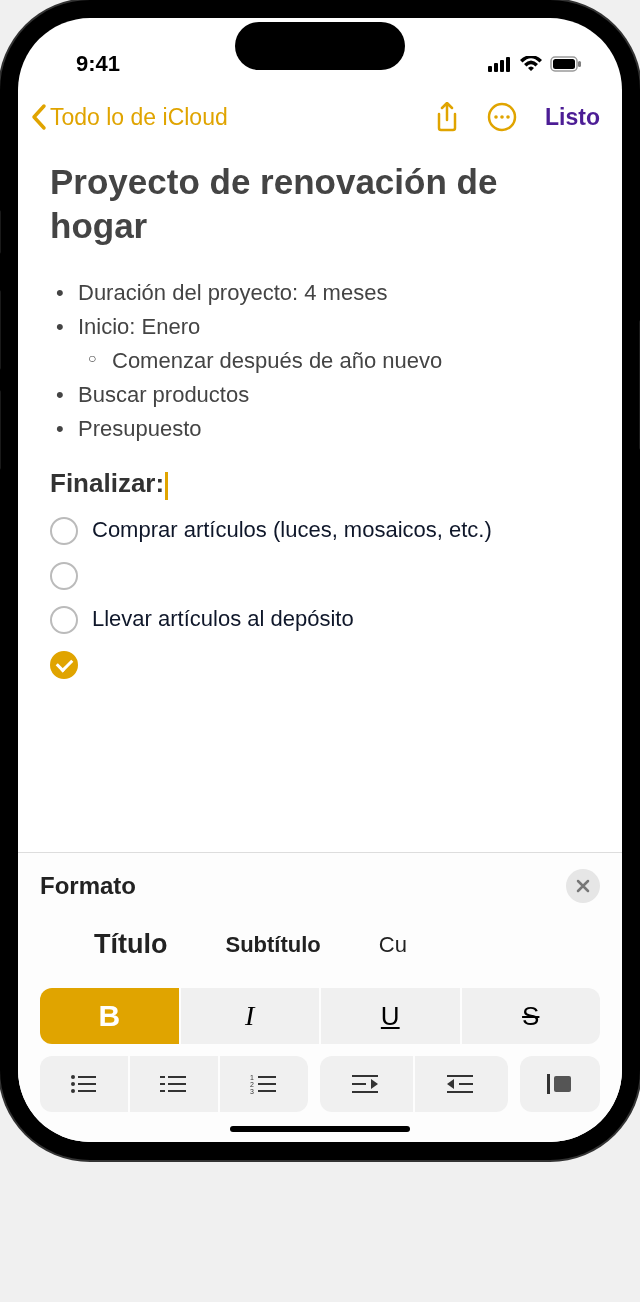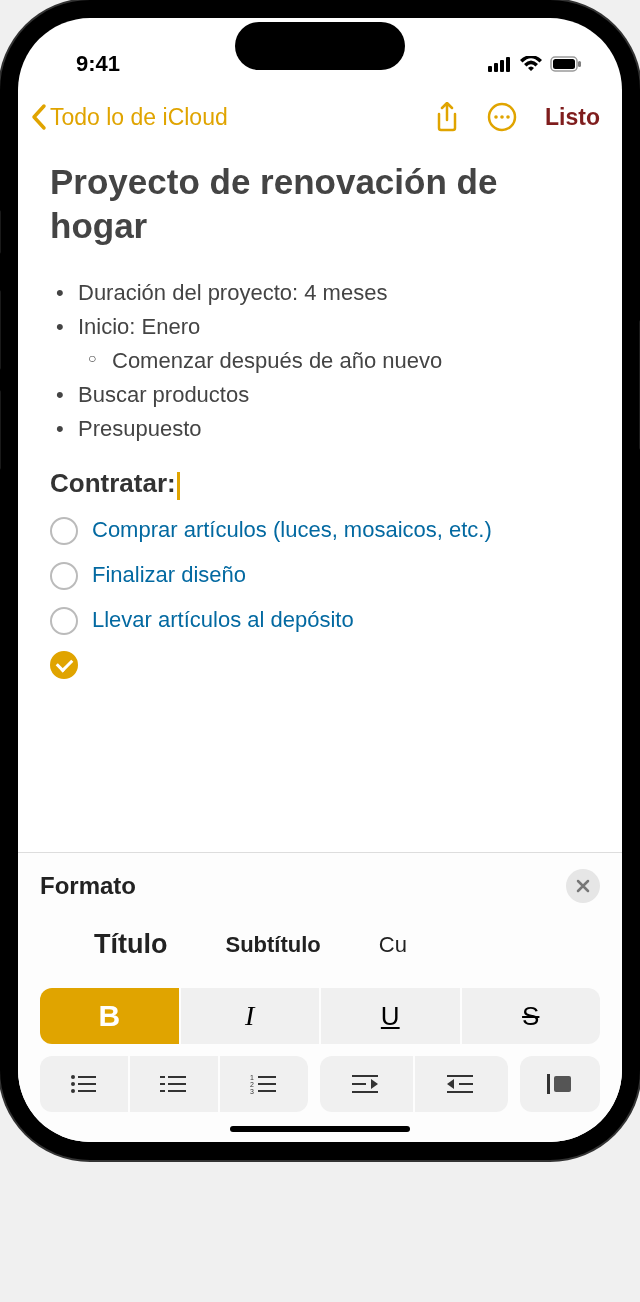--- a/index.html
+++ b/index.html
@@ -70,21 +70,21 @@
       display: flex;
       align-items: center;
       color: #d8a c00;
       color: #e0a400;
       font-size: 23px;
       flex: 1;
     }
     .back-chevron { margin-right: 0px; }
     .nav-icons { display: flex; align-items: center; gap: 28px; }
     .done-btn {
-      color: #7f1d1d;
+      color: #4c1d95;
       font-size: 23px;
       font-weight: 600;
     }
     .content {
       flex: 1;
       padding: 18px 32px 0 32px;
       overflow-y: auto;
       color: #3a3a3a;
     }
     .note-title {
@@ -137,21 +137,21 @@
       top: -2px;
     }
     .checklist { list-style: none; }
     .checklist li {
       display: flex;
       align-items: flex-start;
       gap: 14px;
       font-size: 22px;
       line-height: 1.4;
       margin-bottom: 14px;
-      color: #0369a1;
+      color: #0f172a;
     }
     .checkbox {
       width: 28px;
       height: 28px;
       border: 2px solid #bbb;
       border-radius: 50%;
       flex-shrink: 0;
       margin-top: 2px;
       display: flex;
       align-items: center;
@@ -339,30 +339,29 @@
     <div class="content">
       <h1 class="note-title">Proyecto de renovación de hogar</h1>
       <ul class="bullet-list">
         <li>Duración del proyecto: 4 meses</li>
         <li>Inicio: Enero</li>
         <li class="sub">Comenzar después de año nuevo</li>
         <li>Buscar productos</li>
         <li>Presupuesto</li>
       </ul>
       <div>
-        <span class="heading">Contratar:</span><span class="cursor"></span>
+        <span class="heading">Finalizar:</span><span class="cursor"></span>
       </div>
       <ul class="checklist">
         <li>
           <span class="checkbox"></span>
           <span>Comprar artículos (luces, mosaicos, etc.)</span>
         </li>
         <li>
           <span class="checkbox"></span>
-          <span>Finalizar diseño</span>
         </li>
         <li>
           <span class="checkbox"></span>
           <span>Llevar artículos al depósito</span>
         </li>
         <li>
           <span class="checkbox checked"></span>
         </li>
       </ul>
     </div>

